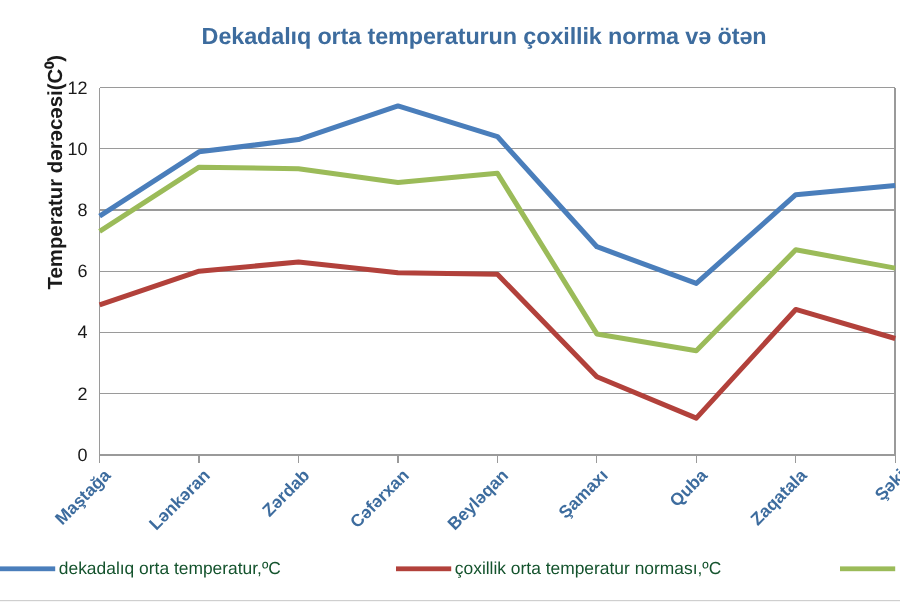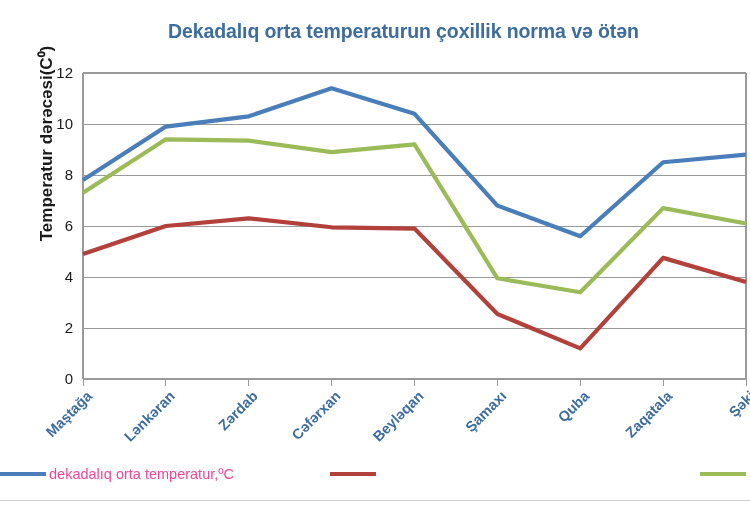--- a/index.html
+++ b/index.html
@@ -92,21 +92,21 @@
     white-space: nowrap;
   }
   .legend-swatch {
     width: 46px;
     height: 4px;
     margin-right: 3px;
     flex: 0 0 auto;
   }
   .legend-label {
     font-size: 14.5px;
-    color: #ec4899;
+    color: #14532d;
   }
   #legend-sep {
     position: absolute;
     left: 0;
     top: 500px;
     width: 750px;
     height: 1px;
     background: #cfcfcf;
   }
 </style>
@@ -169,20 +169,21 @@
       </g>
   </svg>
 
   <div id="legend">
       <div class="legend-entry" style="position: absolute; left: 0px;">
         <span class="legend-swatch" style="background: rgb(74, 126, 187);"></span>
         <span class="legend-label">dekadalıq orta temperatur,ºC</span>
       </div>
       <div class="legend-entry" style="position: absolute; left: 330px;">
         <span class="legend-swatch" style="background: rgb(178, 65, 59);"></span>
+        <span class="legend-label">çoxillik orta temperatur norması,ºC</span>
       </div>
       <div class="legend-entry" style="position: absolute; left: 700px;">
         <span class="legend-swatch" style="background: rgb(155, 187, 89);"></span>
         <span class="legend-label"></span>
       </div>
     </div>
   <div id="legend-sep"></div>
 
 </div>
 

